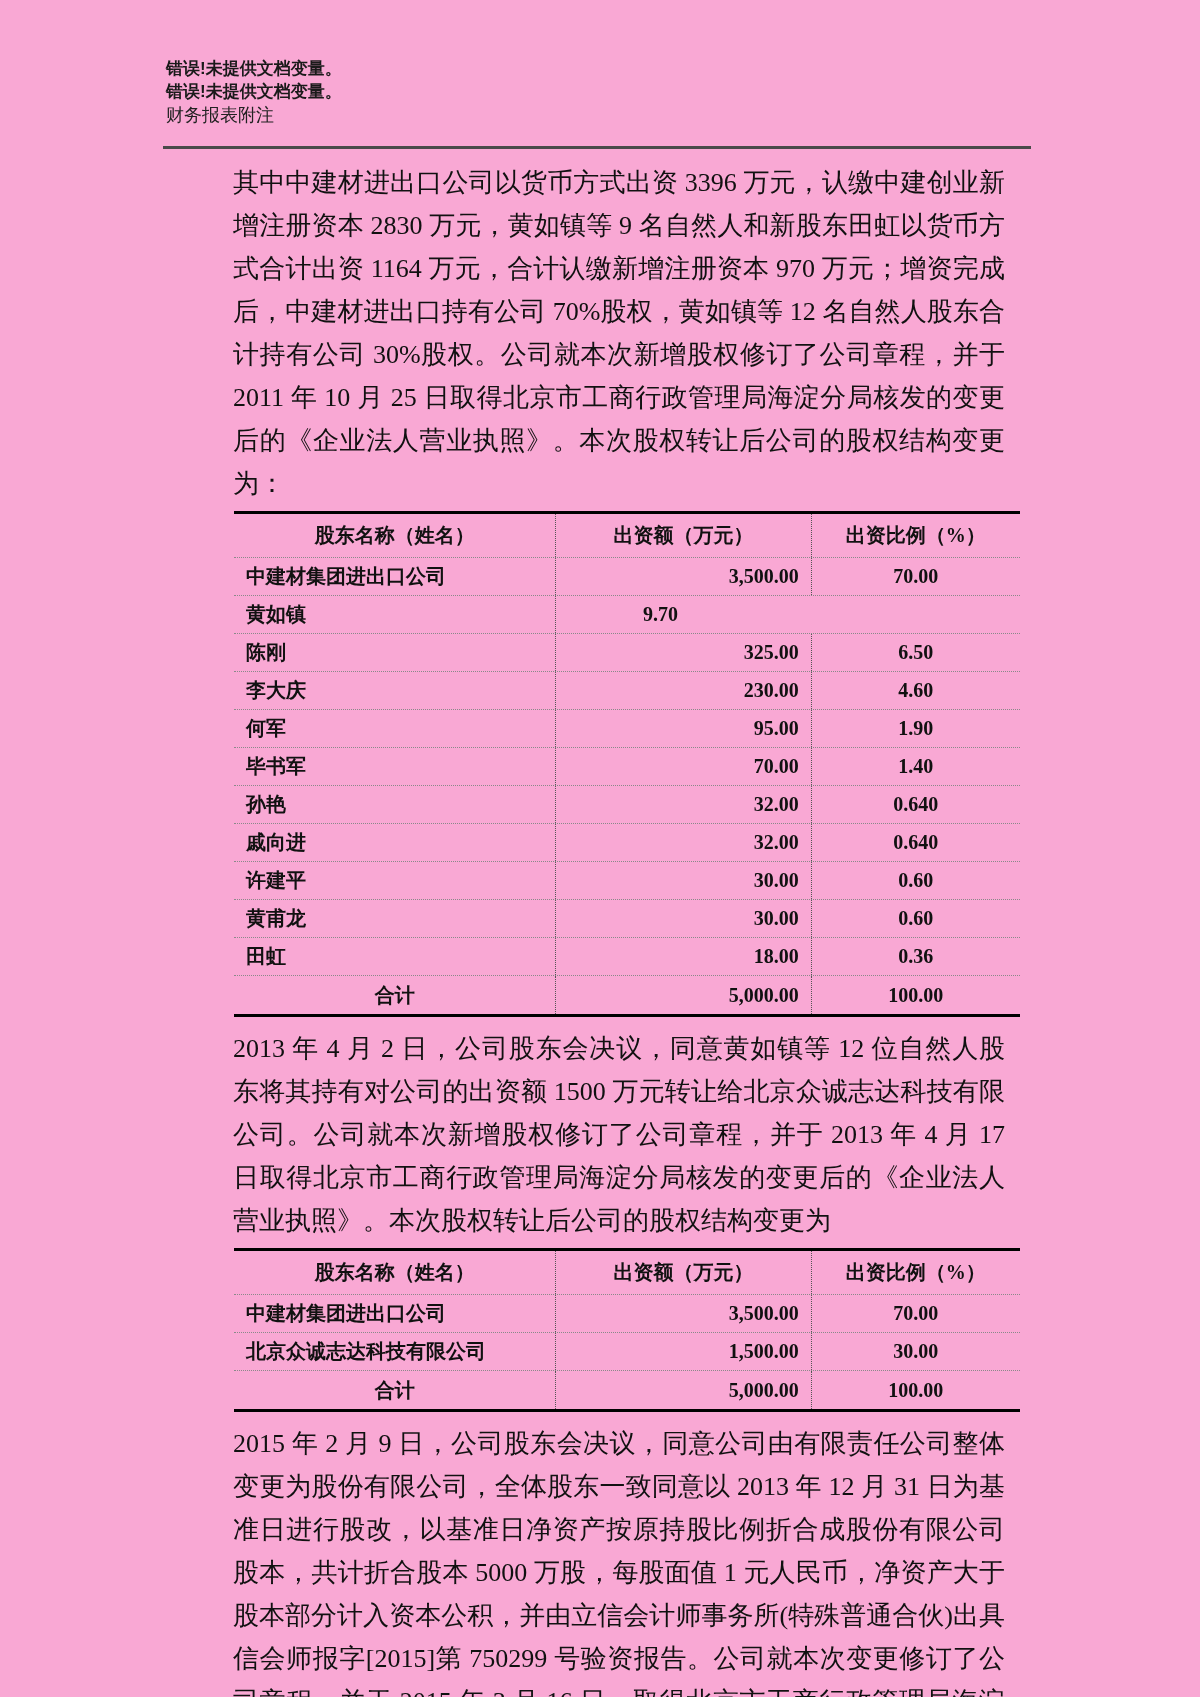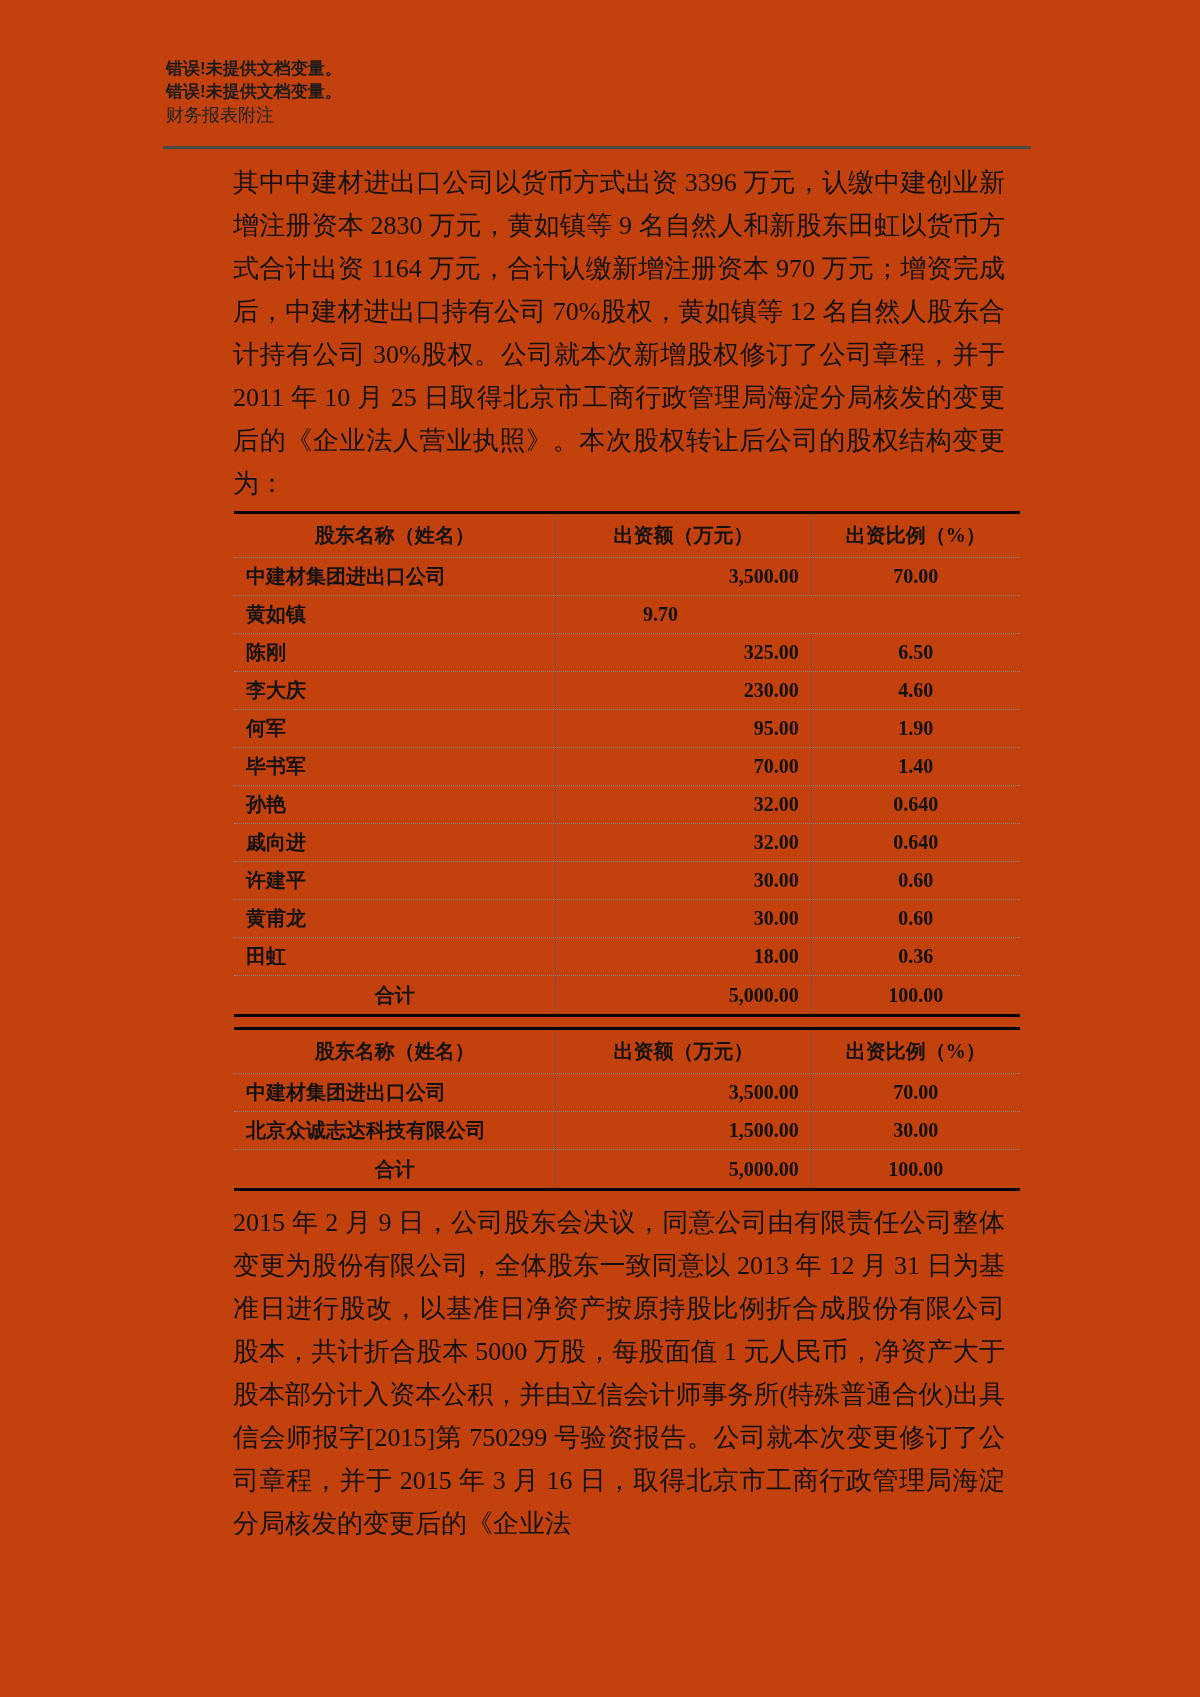--- a/index.html
+++ b/index.html
@@ -3,21 +3,21 @@
 <meta charset="utf-8">
 <style>
   * { box-sizing: border-box; }
   html, body { margin: 0; padding: 0; }
   body {
     width: 1200px; height: 1697px;
     background: #ffffff;
     font-family: "Liberation Serif", "DejaVu Serif", serif;
     color: #141414;
   }
-  .page { position: relative; width: 1200px; height: 1697px; overflow: hidden; background: #c2410c; }
+  .page { position: relative; width: 1200px; height: 1697px; overflow: hidden; background: #f9a8d4; }
 
   .doc-header { position: absolute; left: 166px; top: 57px; }
   .bold-line {
     font-family: "Liberation Sans", "DejaVu Sans", sans-serif;
     font-weight: bold; font-size: 17px; line-height: 23px; color: #1a1a1a;
   }
   .plain-line { font-size: 18px; line-height: 25px; color: #222; }
 
   .header-rule { position: absolute; left: 163px; top: 146px; width: 868px; height: 3px; background: #4a4a4a; }
 
@@ -120,20 +120,21 @@
         <div class="td c2">18.00</div>
         <div class="td c3">0.36</div>
       </div>
       <div class="trow total">
         <div class="td c1">合计</div>
         <div class="td c2">5,000.00</div>
         <div class="td c3">100.00</div>
       </div>
     </div>
 
+    <p class="para">2013 年 4 月 2 日，公司股东会决议，同意黄如镇等 12 位自然人股东将其持有对公司的出资额 1500 万元转让给北京众诚志达科技有限公司。公司就本次新增股权修订了公司章程，并于 2013 年 4 月 17 日取得北京市工商行政管理局海淀分局核发的变更后的《企业法人营业执照》。本次股权转让后公司的股权结构变更为</p>
 
     <div class="ftable">
       <div class="trow thead">
         <div class="td c1">股东名称（姓名）</div>
         <div class="td c2">出资额（万元）</div>
         <div class="td c3">出资比例（%）</div>
       </div>
       <div class="trow">
         <div class="td c1">中建材集团进出口公司</div>
         <div class="td c2">3,500.00</div>

